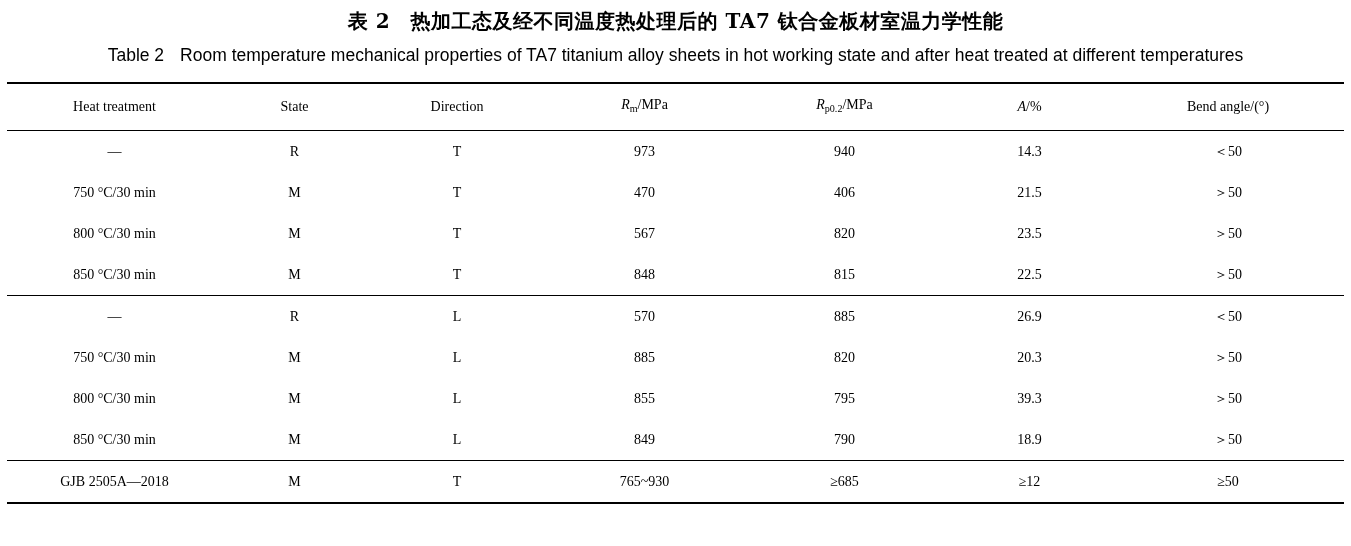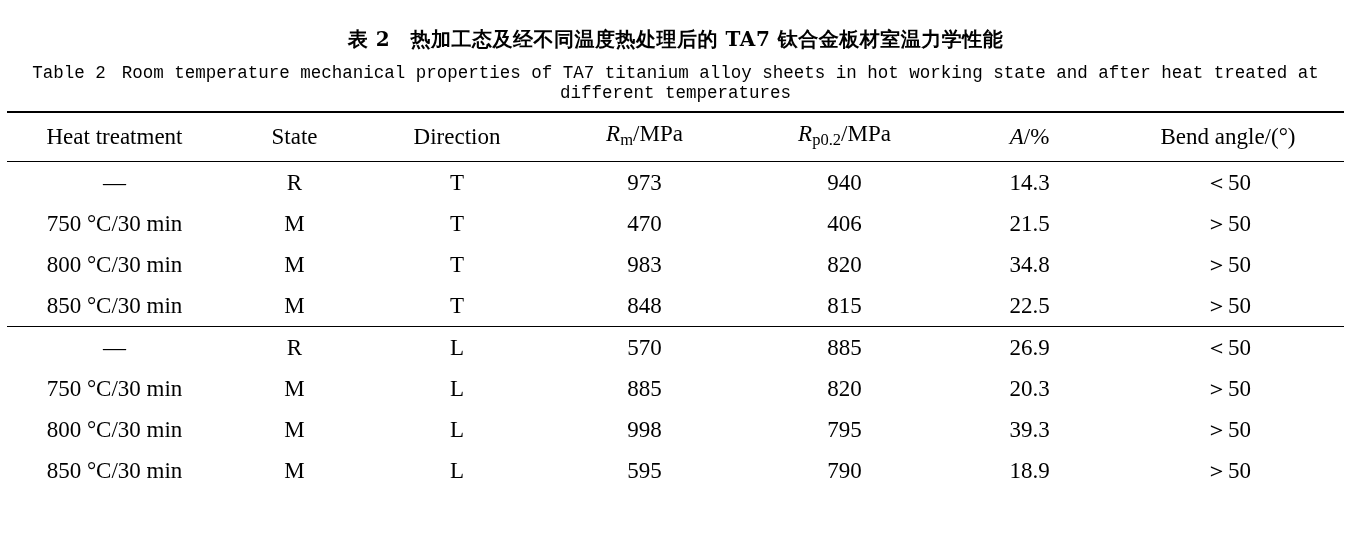--- a/index.html
+++ b/index.html
@@ -19,41 +19,41 @@
     height: 546px;
     position: relative;
     box-sizing: border-box;
     padding: 0;
   }
   .title-cn {
     text-align: center;
     font-size: 20px;
     font-weight: 700;
     letter-spacing: 0.5px;
-    margin-top: 26px;
+    margin-top: 8px;
     margin-bottom: 2px;
     font-family: "DejaVu Serif", "Liberation Serif", serif;
   }
   .title-en {
     text-align: center;
     font-size: 17.5px;
     font-weight: 400;
     margin-top: 10px;
     margin-bottom: 8px;
     padding: 0 24px;
-    font-family: Liberation Mono, monospace;
+    font-family: Liberation Sans, sans-serif;
   }
   .title-en .tbl-label {
     margin-right: 16px;
   }
   table.data {
     width: 1337px;
-    margin: 8px 7px;
+    margin: 16px 7px;
     border-collapse: collapse;
-    font-size: 23px;
+    font-size: 14px;
     table-layout: fixed;
   }
   table.data th, table.data td {
     text-align: center;
     vertical-align: middle;
     font-weight: 400;
     padding: 0;
     height: 41px;
     line-height: 41px;
     white-space: nowrap;
@@ -134,23 +134,23 @@
         <td>T</td>
         <td>470</td>
         <td>406</td>
         <td>21.5</td>
         <td>＞50</td>
       </tr>
       <tr>
         <td>800 °C/30 min</td>
         <td>M</td>
         <td>T</td>
-        <td>983</td>
+        <td>567</td>
         <td>820</td>
-        <td>34.8</td>
+        <td>23.5</td>
         <td>＞50</td>
       </tr>
       <tr>
         <td>850 °C/30 min</td>
         <td>M</td>
         <td>T</td>
         <td>848</td>
         <td>815</td>
         <td>22.5</td>
         <td>＞50</td>
@@ -171,30 +171,39 @@
         <td>L</td>
         <td>885</td>
         <td>820</td>
         <td>20.3</td>
         <td>＞50</td>
       </tr>
       <tr>
         <td>800 °C/30 min</td>
         <td>M</td>
         <td>L</td>
-        <td>998</td>
+        <td>855</td>
         <td>795</td>
         <td>39.3</td>
         <td>＞50</td>
       </tr>
       <tr>
         <td>850 °C/30 min</td>
         <td>M</td>
         <td>L</td>
-        <td>595</td>
+        <td>849</td>
         <td>790</td>
         <td>18.9</td>
         <td>＞50</td>
       </tr>
 
+      <tr class="rule-thin rule-bottom-thick">
+        <td>GJB 2505A—2018</td>
+        <td>M</td>
+        <td>T</td>
+        <td>765~930</td>
+        <td>≥685</td>
+        <td>≥12</td>
+        <td>≥50</td>
+      </tr>
     </tbody>
   </table>
 </div>
 
 </body></html>

